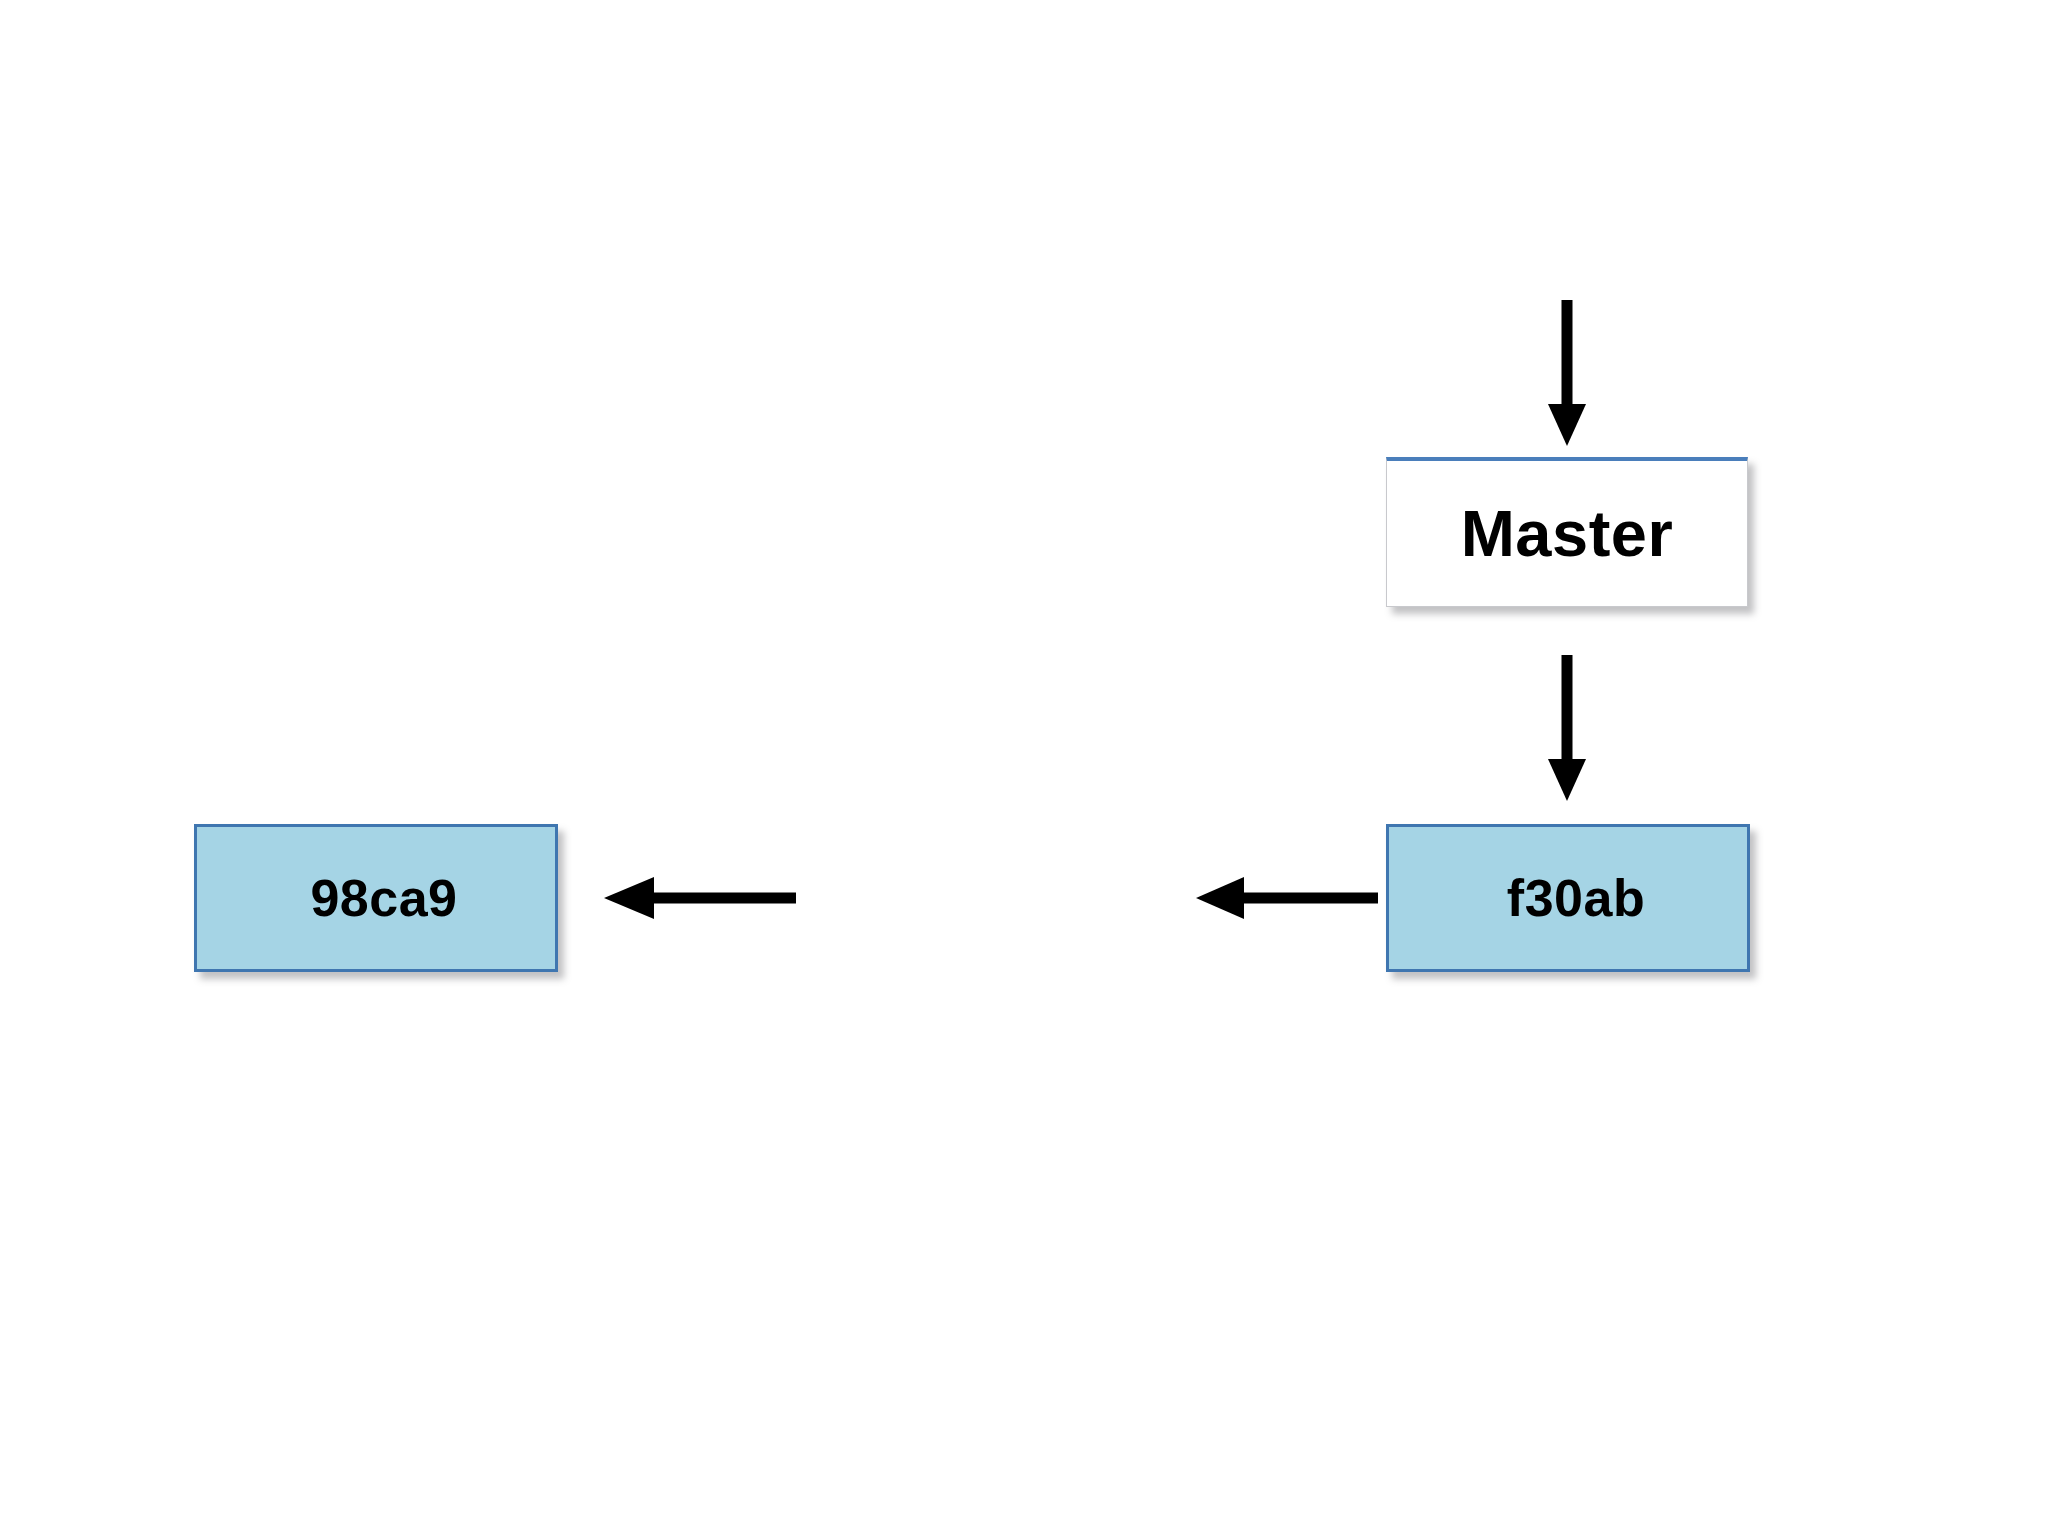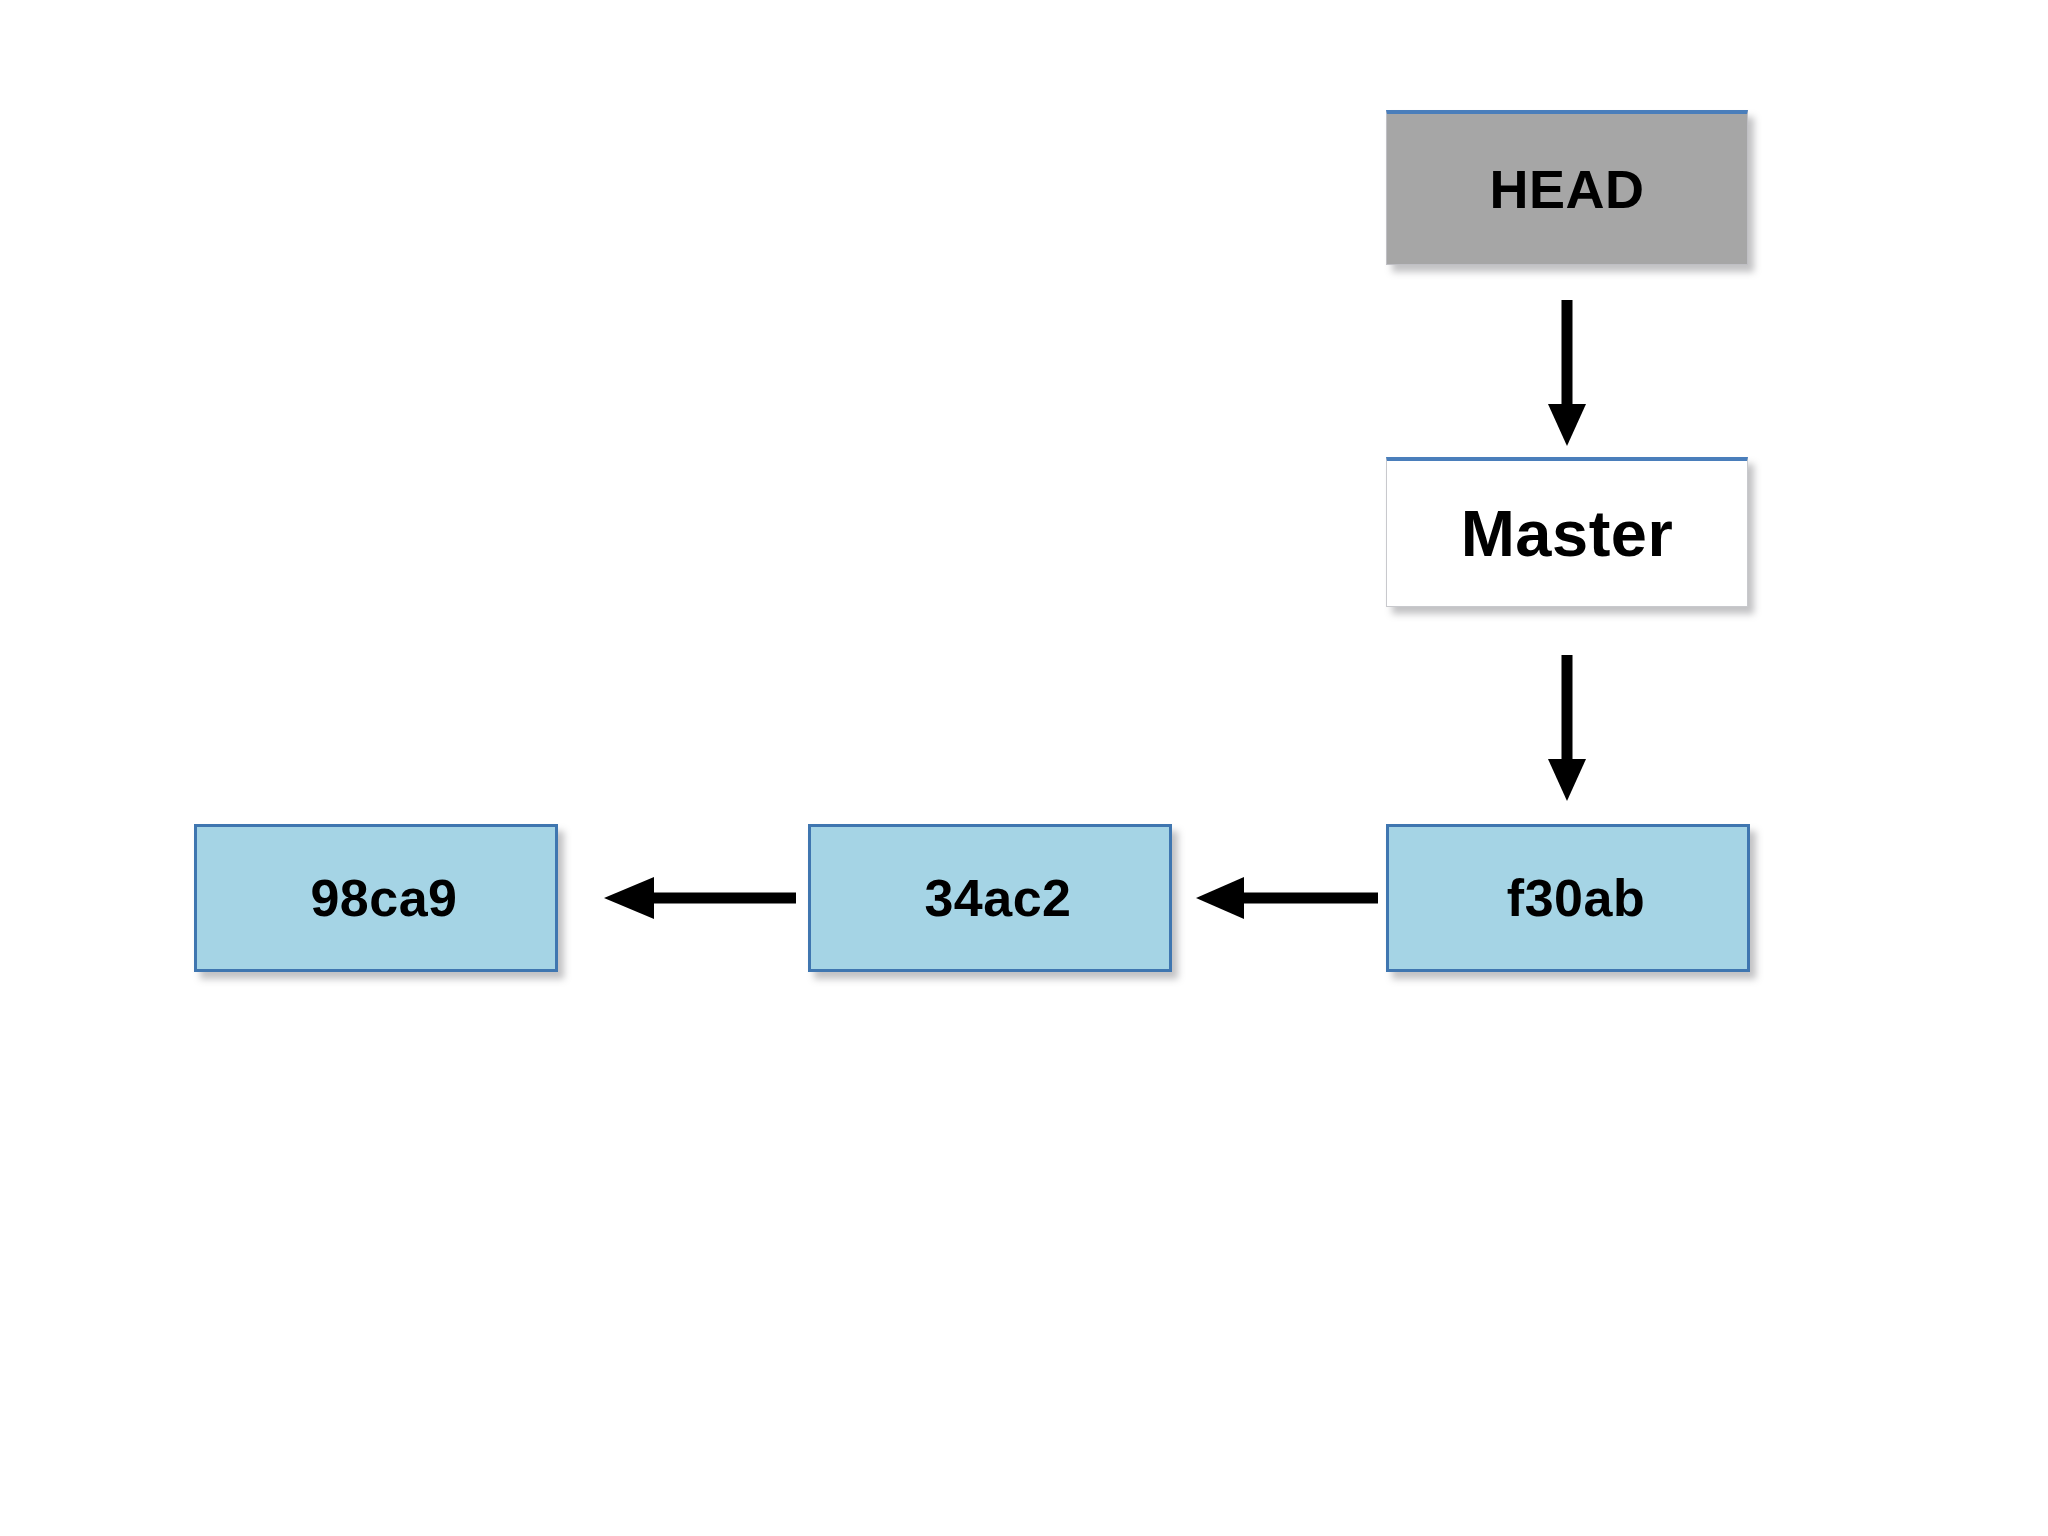--- a/index.html
+++ b/index.html
@@ -72,23 +72,20 @@
   .arrow polygon {
     fill: #000000;
     stroke: none;
   }
 </style>
 </head>
 <body>
 
 <div id="canvas">
 
-  <div class="node node--head" style="left:1386px; top:110px; width:362px; height:155px;">
-    <span>HEAD</span>
-  </div>
 
   <svg class="arrow" style="left:1545px; top:300px; width:50px; height:150px;" viewBox="0 0 50 150">
     <line x1="22" y1="0" x2="22" y2="118" stroke-width="11"></line>
     <polygon points="22,146 3,104 41,104"></polygon>
   </svg>
 
   <div class="node node--branch" style="left:1386px; top:457px; width:362px; height:150px;">
     <span>Master</span>
   </div>
 
@@ -99,23 +96,20 @@
 
   <div class="node node--commit" style="left:1386px; top:824px; width:364px; height:148px;">
     <span>f30ab</span>
   </div>
 
   <svg class="arrow" style="left:1188px; top:872px; width:190px; height:52px;" viewBox="0 0 190 52">
     <line x1="190" y1="26" x2="52" y2="26" stroke-width="11"></line>
     <polygon points="8,26 56,5 56,47"></polygon>
   </svg>
 
-  <div class="node node--commit" style="left:808px; top:824px; width:364px; height:148px;">
-    <span>34ac2</span>
-  </div>
 
   <svg class="arrow" style="left:596px; top:872px; width:200px; height:52px;" viewBox="0 0 200 52">
     <line x1="200" y1="26" x2="54" y2="26" stroke-width="11"></line>
     <polygon points="8,26 58,5 58,47"></polygon>
   </svg>
 
   <div class="node node--commit" style="left:194px; top:824px; width:364px; height:148px;">
     <span>98ca9</span>
   </div>
 

